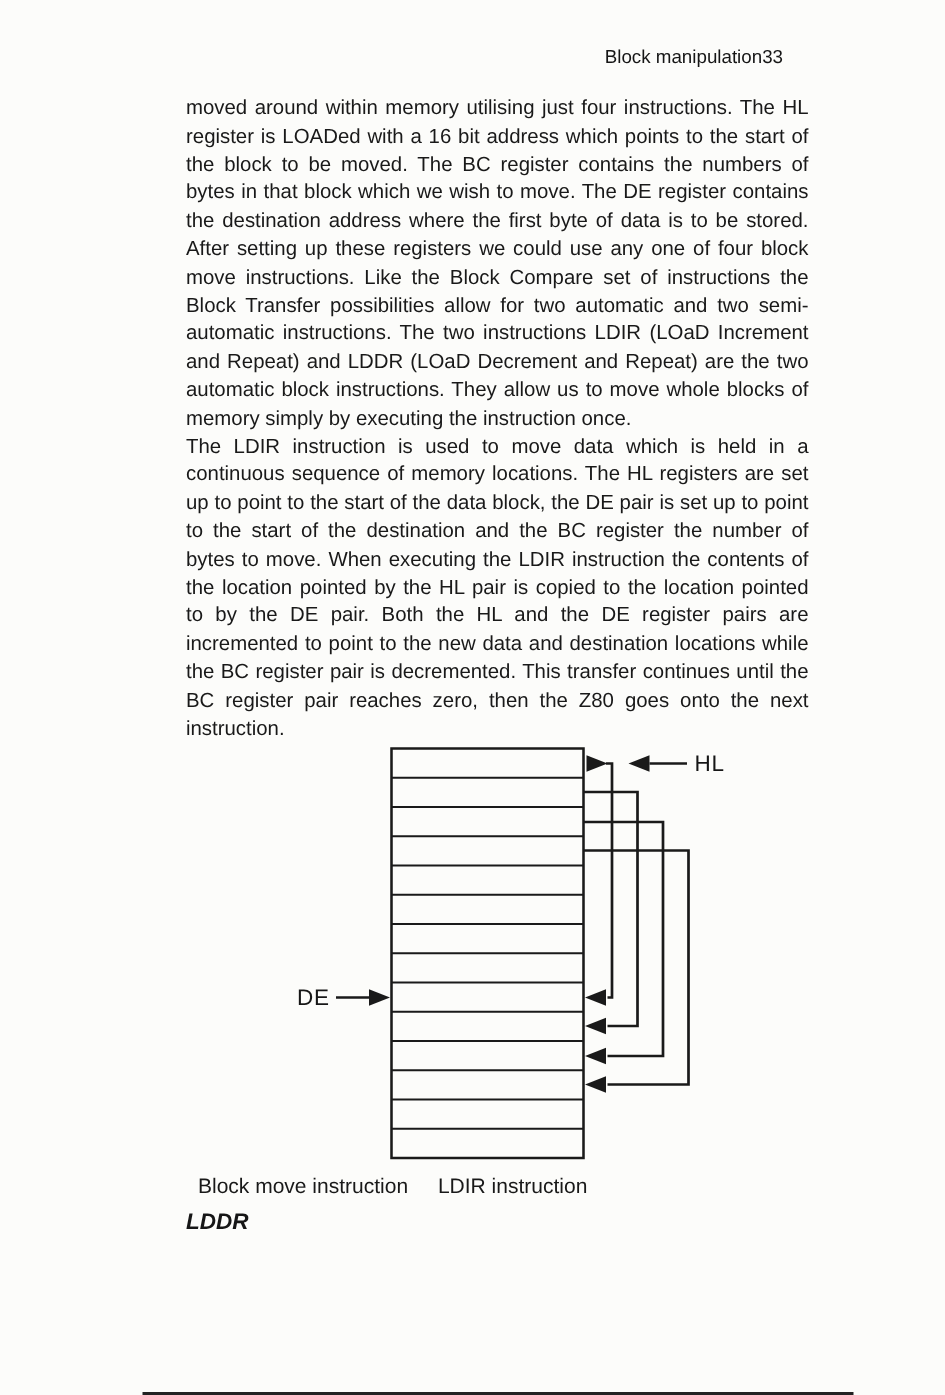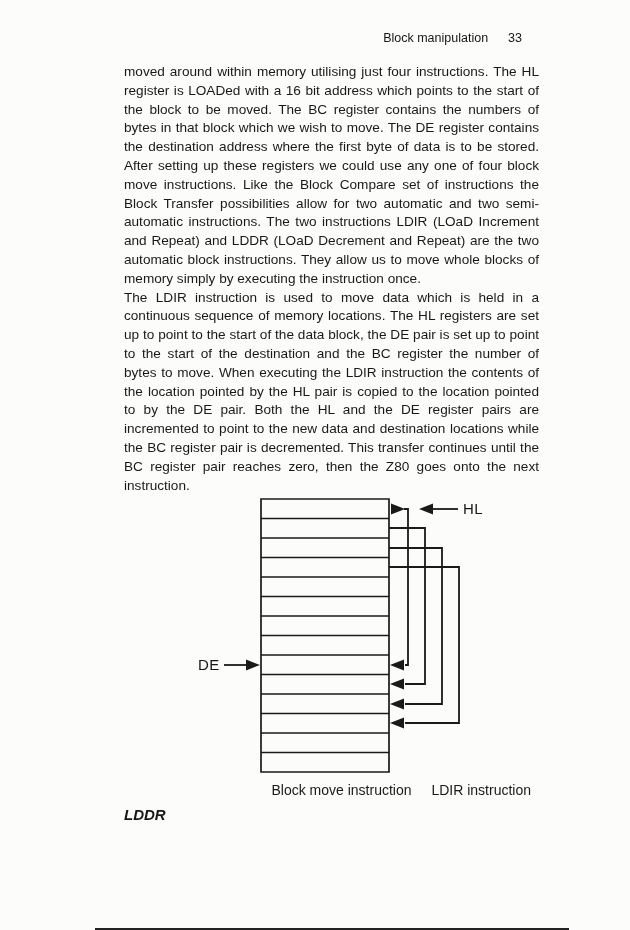--- a/index.html
+++ b/index.html
@@ -12,21 +12,21 @@
     color: #161616;
     font-family: "Liberation Sans", "DejaVu Sans", sans-serif;
     box-shadow: 0 0 4px rgba(0,0,0,.25);
   }
   .running-head {
     position: absolute;
     top: 31px;
     right: 108px;
     font-size: 12.5px;
     display: flex;
-    gap: 20px;
+    gap: 0;
     align-items: baseline;
   }
   .content {
     position: absolute;
     left: 124px;
     top: 63px;
     width: 415px;
   }
   p.body-text {
     margin: 0;
@@ -49,21 +49,21 @@
   }
   .diagram svg { display: block; }
   .diagram text {
     font-family: "Liberation Sans", "DejaVu Sans", sans-serif;
     font-size: 15px;
     letter-spacing: 0.5px;
     fill: #161616;
   }
   .caption {
     margin-top: 4px;
-    text-align: right;
+    text-align: left;
     font-size: 14px;
     color: #191919;
   }
   .caption span { margin: 0 8px; }
   .scan-line {
     position: absolute;
     left: 95px;
     bottom: 0;
     width: 474px;
     height: 2px;

